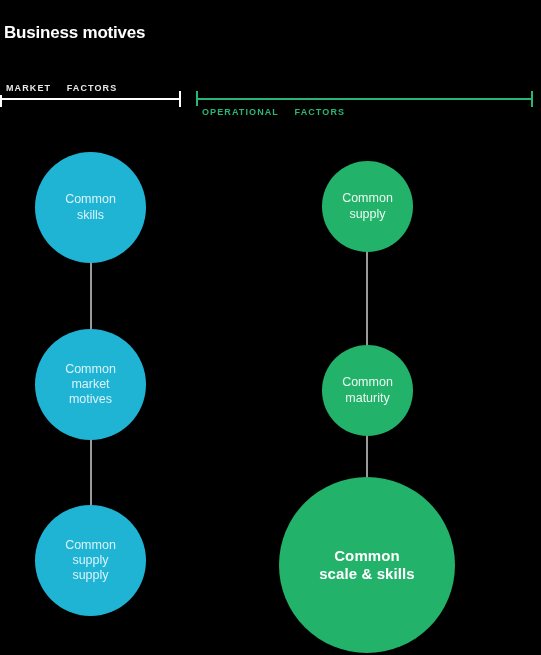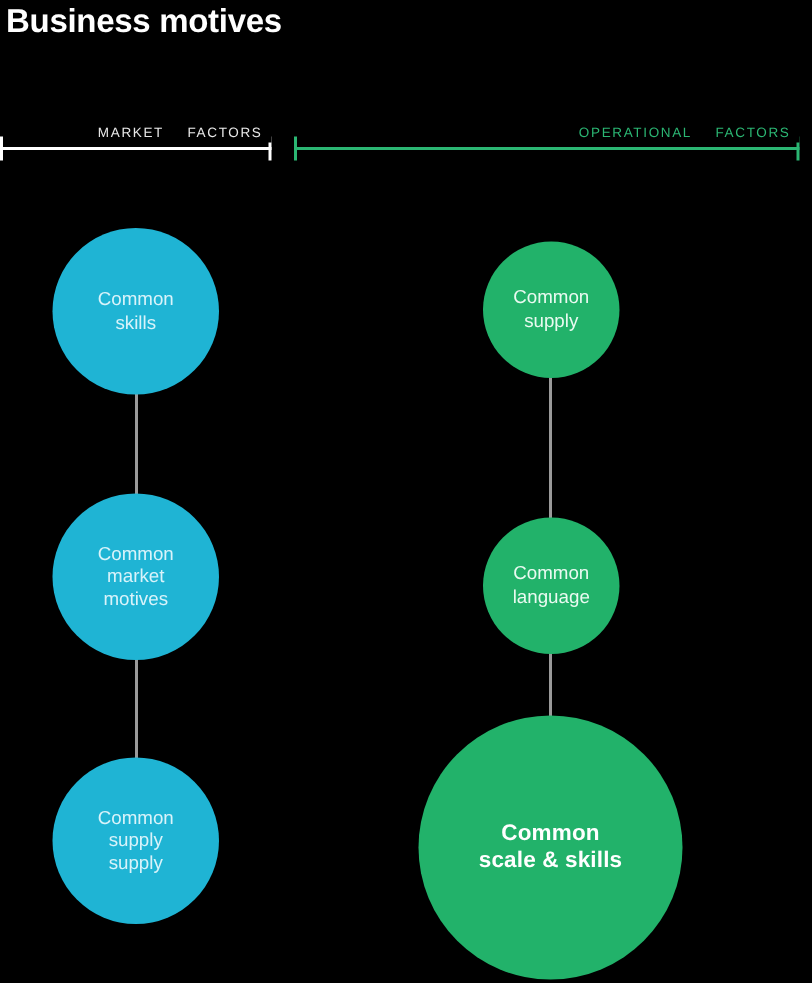--- a/index.html
+++ b/index.html
@@ -13,22 +13,22 @@
     position: relative;
     overflow: hidden;
     font-family: "Liberation Sans", sans-serif;
     -webkit-font-smoothing: antialiased;
   }
 
   
   #slide-title {
     position: absolute;
     left: 4px;
-    top: 0;
-    font-size: 22px;
+    top: 19px;
+    font-size: 17px;
     font-weight: bold;
     color: #ffffff;
     letter-spacing: -0.2px;
     line-height: 28px;
     white-space: nowrap;
   }
 
   
   .bracket-band {
     position: absolute;
@@ -55,23 +55,23 @@
     width: 2px;
     height: 16px;
   }
   .bracket-cap.left  { left: 0; }
   .bracket-cap.right { right: 0; }
   .bracket-label {
     position: absolute;
     top: 4px;
     left: 0;
     width: 100%;
-    text-align: right;
+    text-align: left;
     font-size: 9px;
-    font-weight: normal;
+    font-weight: bold;
     letter-spacing: 1.1px;
     line-height: 13px;
     text-transform: uppercase;
   }
   .bracket-label span {
     display: block;
   }
   .bracket-label .lbl-bg {
     display: inline-block;
     background: #000000;
@@ -79,21 +79,21 @@
   }
 
   #bracket-market { left: 0px;   width: 181px; }
   #bracket-market .bracket-line,
   #bracket-market .bracket-cap { background: #ffffff; }
   #bracket-market .bracket-label { color: #e8e8e8; }
 
   #bracket-operational { left: 196px; width: 337px; }
   #bracket-operational .bracket-line,
   #bracket-operational .bracket-cap { background: #2bb673; }
-  #bracket-operational .bracket-label { color: #2bb673; }
+  #bracket-operational .bracket-label { color: #2bb673; margin-top: 24px; }
 
   
   #diagram {
     position: absolute;
     left: 0;
     top: 0;
     width: 473px;
     height: 655px;
   }
 
@@ -204,21 +204,21 @@
   <div class="node operational" style="left:322px; top:161px; width:91px; height:91px;">
     <div class="node-label">
       <span>Common</span><br>
       <span>supply</span>
     </div>
   </div>
 
   <div class="node operational" style="left:322px; top:345px; width:91px; height:91px;">
     <div class="node-label">
       <span>Common</span><br>
-      <span>language</span>
+      <span>maturity</span>
     </div>
   </div>
 
   <div class="node operational emphasis" style="left:279px; top:477px; width:176px; height:176px;">
     <div class="node-label">
       <span>Common</span><br>
       <span>scale &amp; skills</span>
     </div>
   </div>
 

